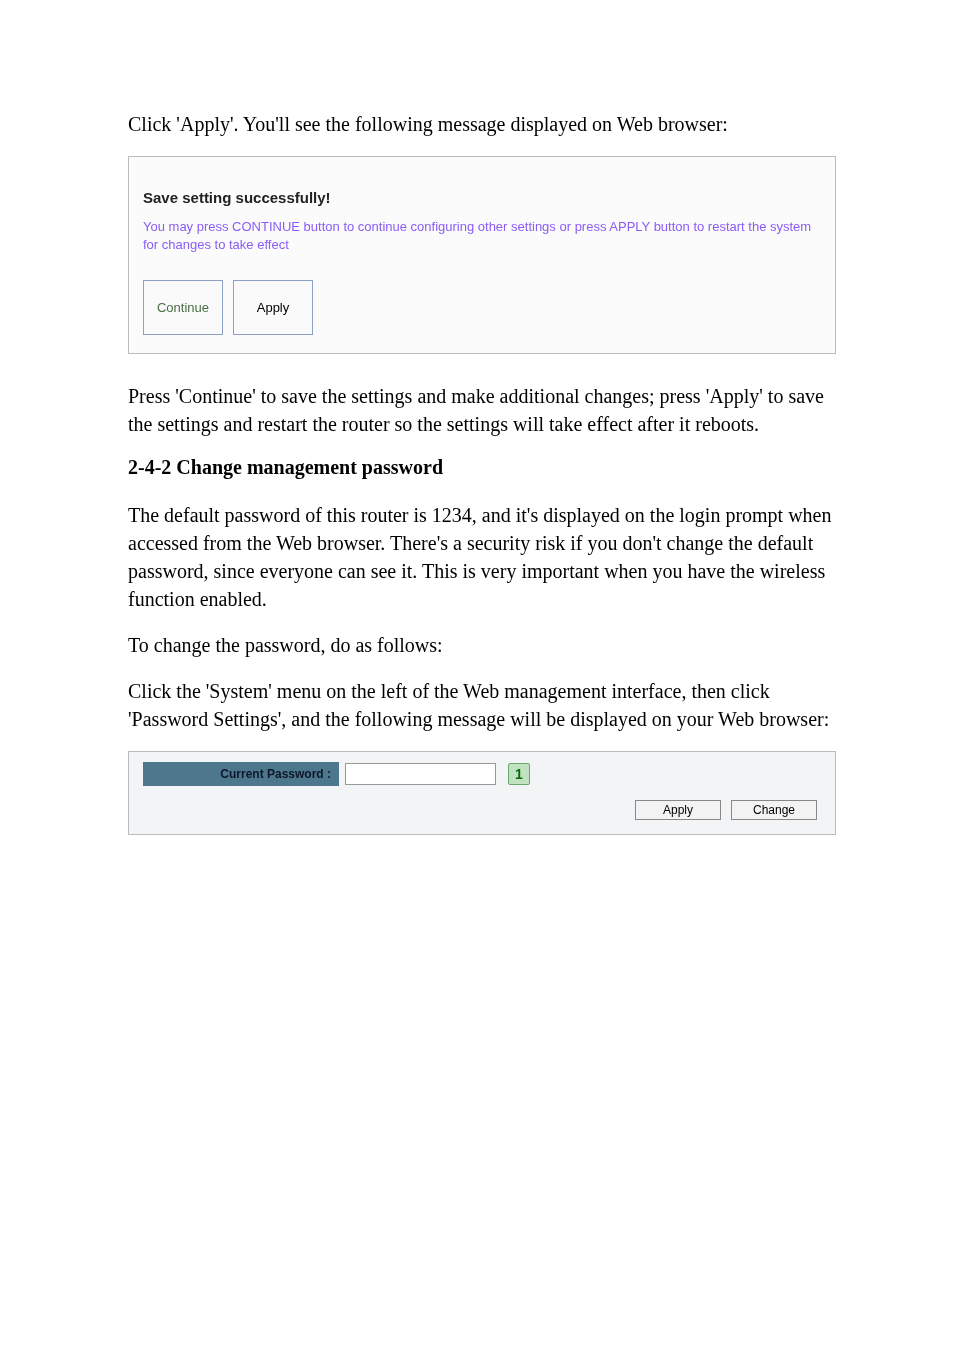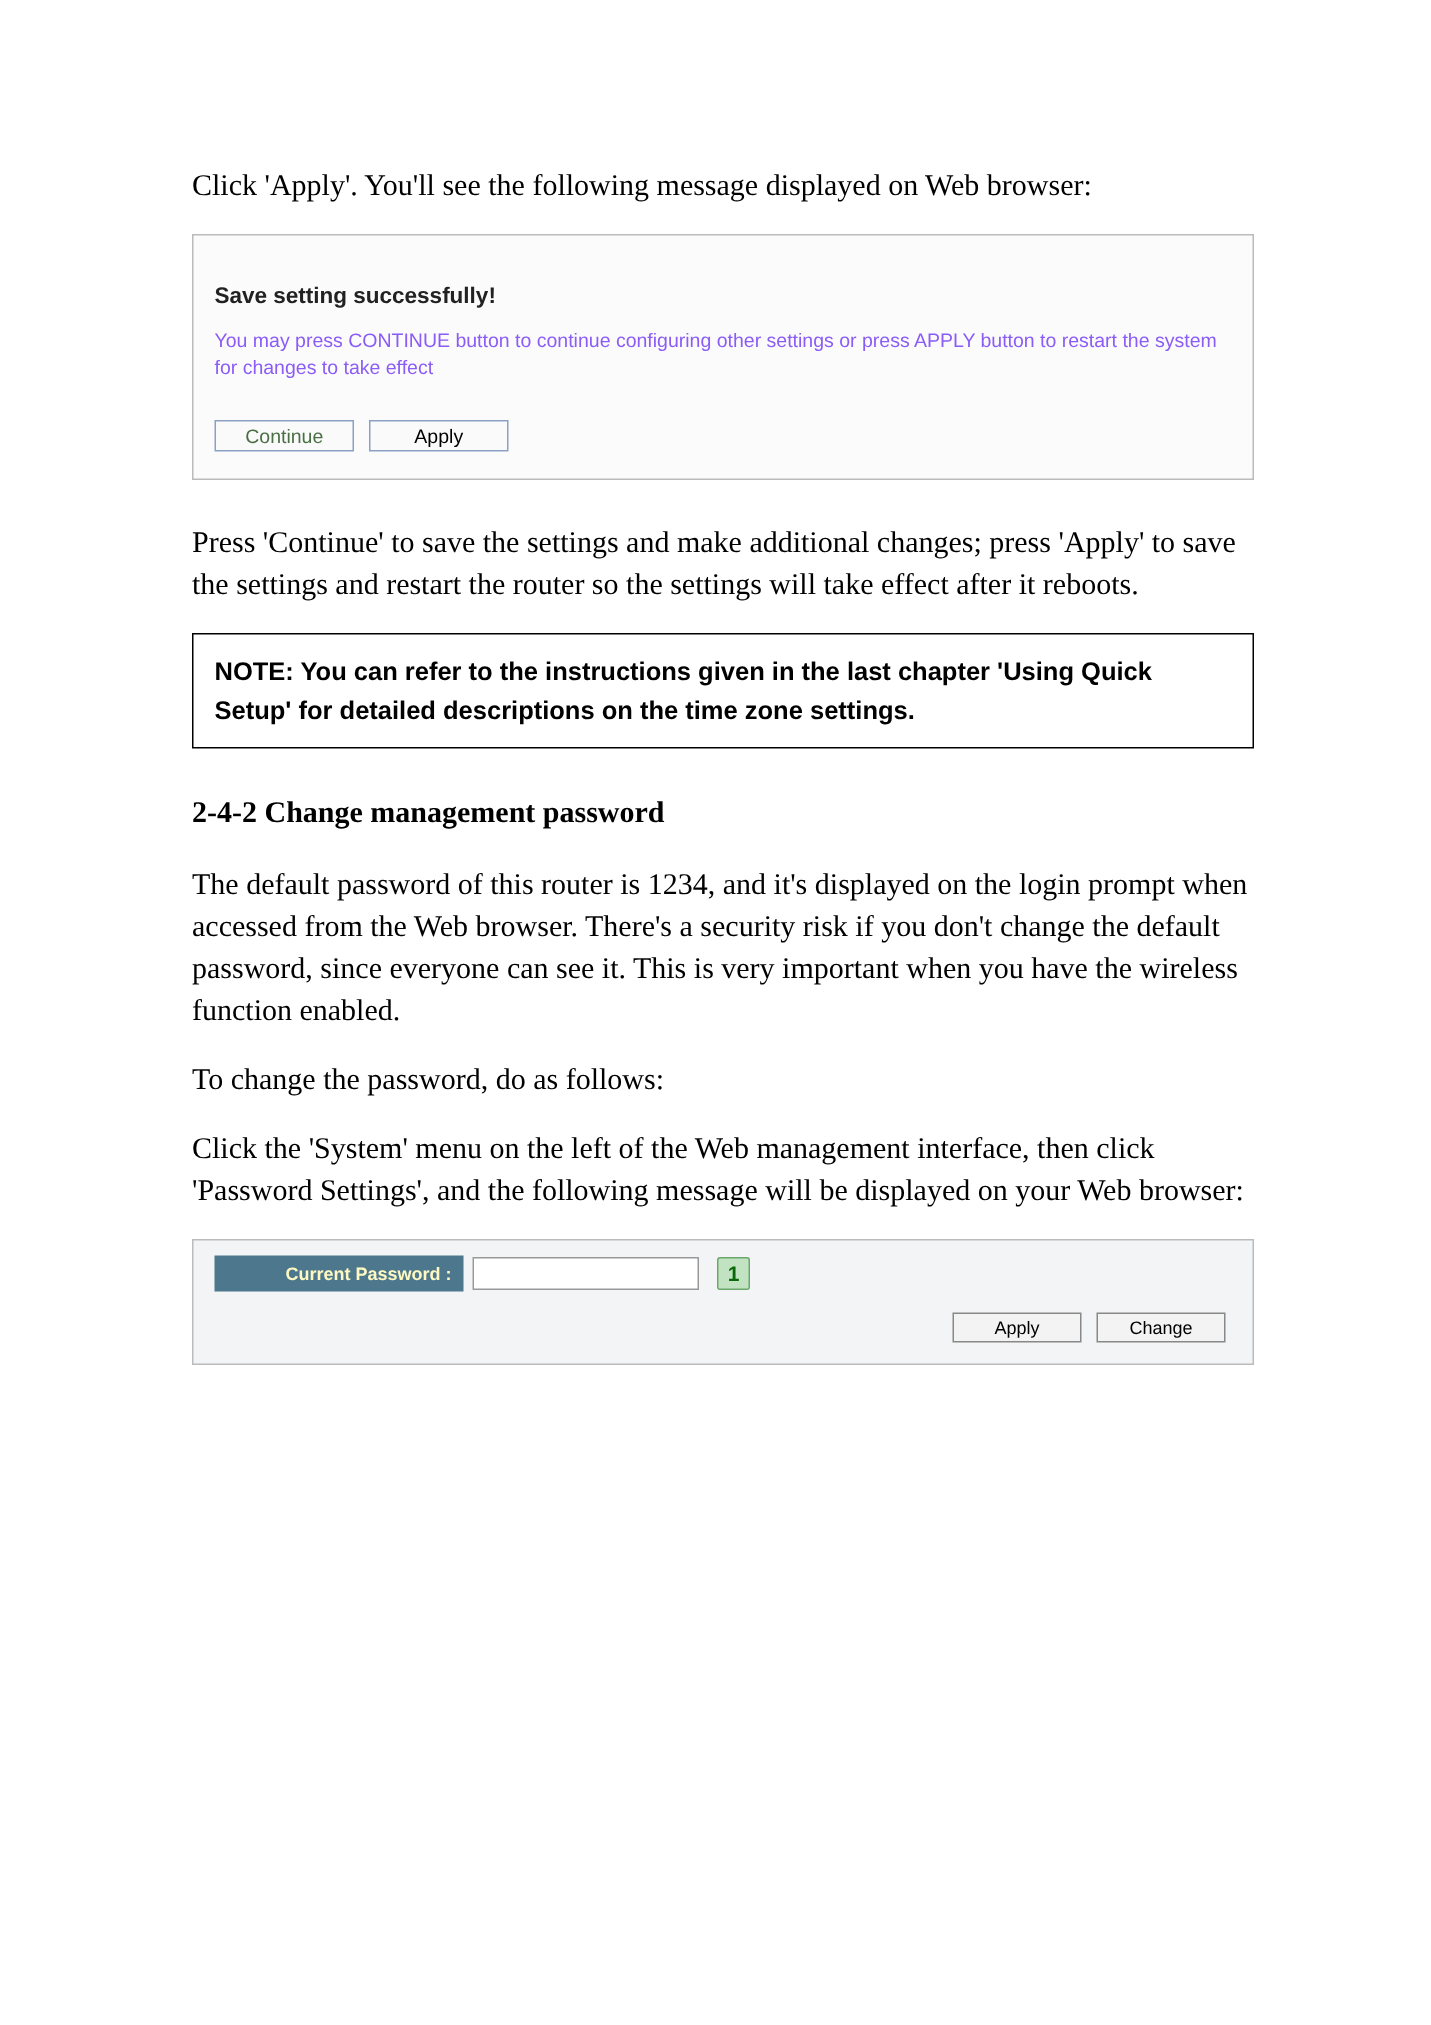--- a/index.html
+++ b/index.html
@@ -40,22 +40,22 @@
   }
   .ui-btn-row {
     display: flex;
     gap: 10px;
   }
   .ui-btn {
     font-family: Arial, Helvetica, sans-serif;
     font-size: 13px;
     background: #fafafa;
     border: 1px solid #8aa0c4;
-    padding: 2px 0;
-    width: 93px;
+    padding: 19px 0;
+    width: 80px;
     cursor: pointer;
   }
   .ui-btn.continue { color: #4b6f44; }
 
   .note-box {
     border: 1px solid #000;
     padding: 12px 14px;
     margin: 8px 0 32px 0;
     font-family: Arial, Helvetica, sans-serif;
     font-size: 17px;
@@ -76,26 +76,26 @@
     margin-top: 6px;
     font-family: Arial, Helvetica, sans-serif;
   }
   .form-row {
     display: flex;
     align-items: stretch;
     margin-bottom: 3px;
   }
   .form-label {
     background: #4c778c;
-    color: #fef9c3;
+    color: #0f172a;
     font-size: 12px;
     font-weight: bold;
     text-align: right;
     padding: 5px 8px 5px 6px;
-    width: 166px;
+    width: 196px;
     box-sizing: border-box;
   }
   .form-field {
     display: flex;
     align-items: center;
     padding-left: 6px;
     flex: 1;
   }
   .form-field input {
     border: 1px solid #999;
@@ -147,21 +147,20 @@
     <div class="ui-heading">Save setting successfully!</div>
     <div class="ui-desc">You may press CONTINUE button to continue configuring other settings or press APPLY button to restart the system for changes to take effect</div>
     <div class="ui-btn-row">
       <button class="ui-btn continue">Continue</button>
       <button class="ui-btn">Apply</button>
     </div>
   </div>
 
   <p class="para">Press 'Continue' to save the settings and make additional changes; press 'Apply' to save the settings and restart the router so the settings will take effect after it reboots.</p>
 
-  <div class="note-box">NOTE: You can refer to the instructions given in the last chapter 'Using Quick Setup' for detailed descriptions on the time zone settings.</div>
 
   <h2 class="section">2-4-2 Change management password</h2>
 
   <p class="para">The default password of this router is 1234, and it's displayed on the login prompt when accessed from the Web browser. There's a security risk if you don't change the default password, since everyone can see it. This is very important when you have the wireless function enabled.</p>
   <p class="para">To change the password, do as follows:</p>
   <p class="para">Click the 'System' menu on the left of the Web management interface, then click 'Password Settings', and the following message will be displayed on your Web browser:</p>
 
   <div class="form-panel">
 
     <div class="form-row">

